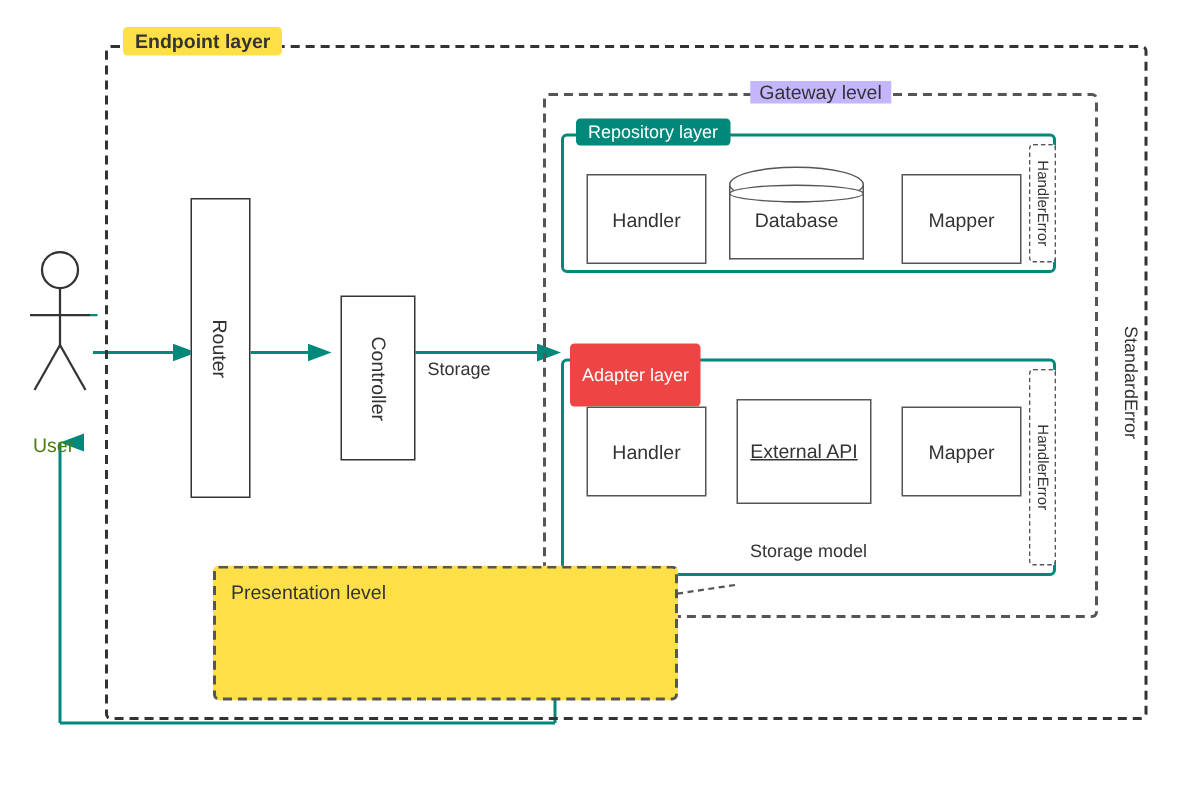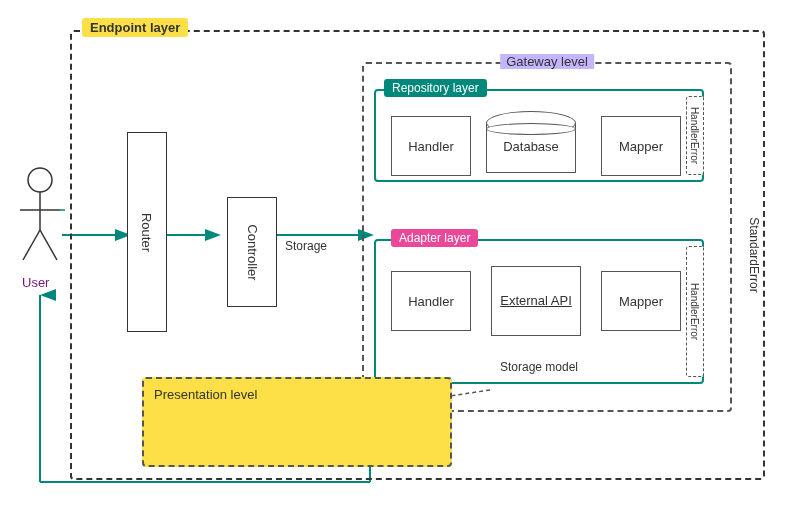--- a/index.html
+++ b/index.html
@@ -207,24 +207,24 @@
       left: 10px;
       width: 330px;
       height: 145px;
       border: 2px solid #00897b;
       border-radius: 4px;
     }
 
     .adapter-label {
       position: absolute;
       top: -12px;
-      left: 15px;
-      background: #ec4899;
+      left: 4px;
+      background: #ef4444;
       color: #fff;
-      padding: 2px 8px;
+      padding: 14px 8px;
       font-size: 12px;
       border-radius: 3px;
     }
 
     .handler-error-adapter {
       position: absolute;
       right: -2px;
       top: 5px;
       bottom: 5px;
       width: 18px;
@@ -311,24 +311,24 @@
 
     .controller-text {
       transform: rotate(90deg);
       white-space: nowrap;
       font-size: 13px;
       color: #333;
     }
 
     .user-label {
       position: absolute;
-      top: 265px;
+      top: 279px;
       left: 12px;
       font-size: 13px;
-      color: #701a75;
+      color: #4d7c0f;
     }
 
     
     .arrows-svg {
       position: absolute;
       top: 0;
       left: 0;
       width: 775px;
       height: 504px;
       pointer-events: none;

